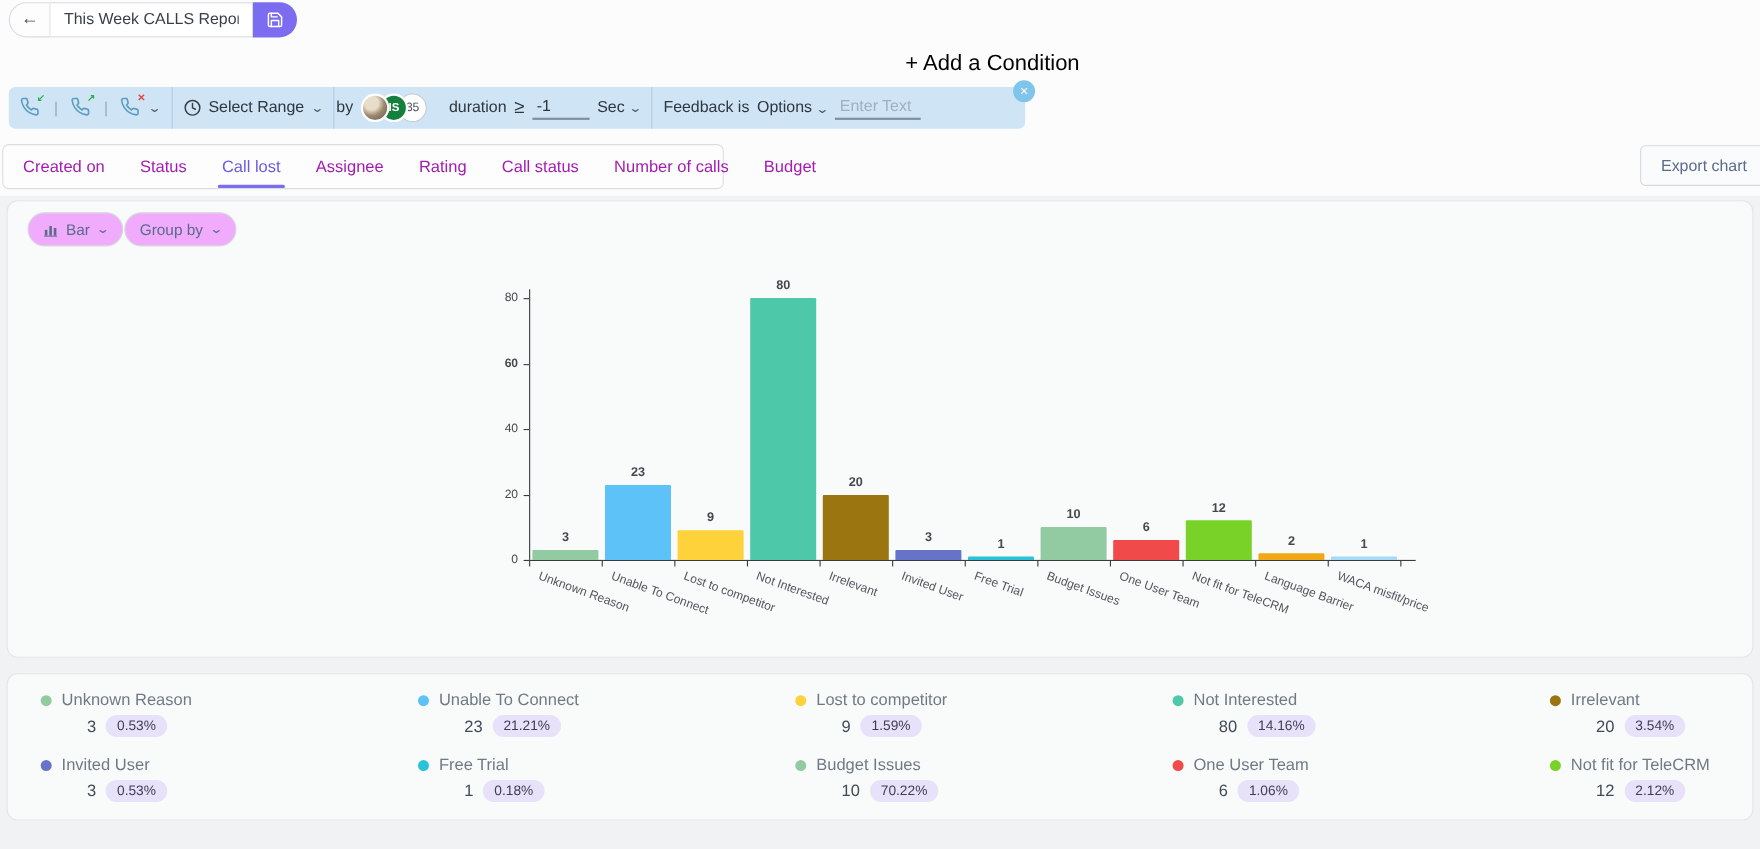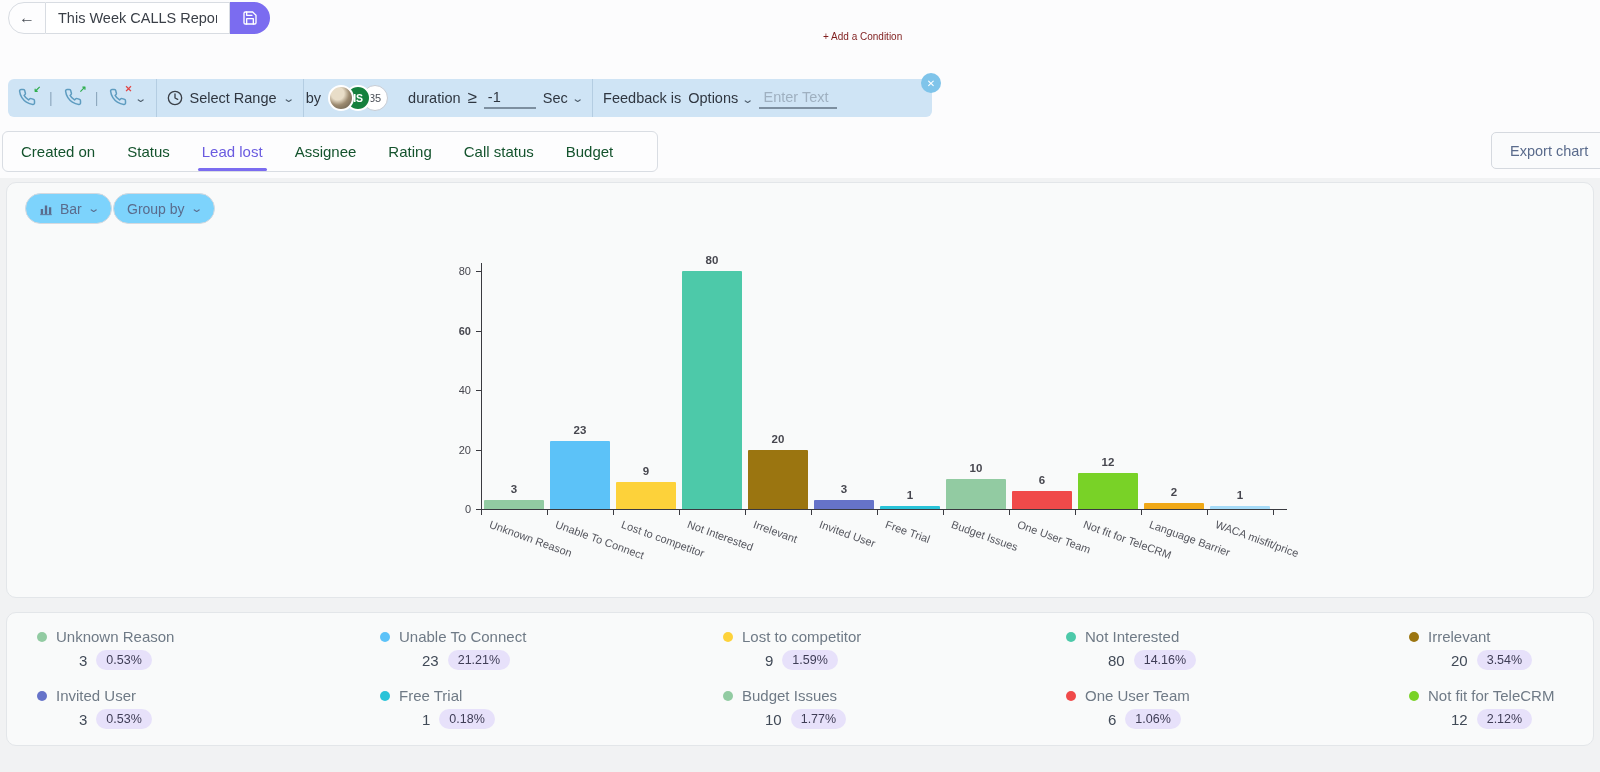--- a/index.html
+++ b/index.html
@@ -8,21 +8,21 @@
 
   .header-zone { position:absolute; left:0; top:0; width:1600px; height:178px; background:#fcfcfd; }
 
   
   .title-row { position:absolute; left:8px; top:2px; height:32px; display:flex; align-items:stretch; }
   .back-btn { width:38px; background:#fdfdfe; border:1px solid #d8dce2; border-radius:16px 0 0 16px; display:flex; align-items:center; justify-content:center; color:#4a4f57; font-size:16px; cursor:pointer; }
   .title-input { width:184px; border:1px solid #d8dce2; border-left:none; background:#fff; padding:0 12px; font-size:14.5px; color:#3a3f47; font-family:"Liberation Sans",sans-serif; outline:none; }
   .save-btn { width:40px; background:#7b6cf0; border:none; border-radius:0 16px 16px 0; display:flex; align-items:center; justify-content:center; cursor:pointer; }
 
   
-  .add-condition { position:absolute; left:823px; top:31px; font-size:10px; color:#7f1d1d; cursor:pointer; }
+  .add-condition { position:absolute; left:823px; top:47px; font-size:20px; color:#000000; cursor:pointer; }
 
   
   .filter-bar { position:absolute; left:8px; top:79px; width:924px; height:38px; background:#cfe4f5; border-radius:6px; display:flex; align-items:center; font-size:14.5px; color:#2f3640; }
   .seg { display:flex; align-items:center; height:100%; padding:0 10px; gap:7px; }
   .seg-divider { width:1px; height:100%; background:#b4cde2; }
   .pipe { color:#8fa9bf; font-size:14px; padding:0 4px; }
   .phone-wrap { position:relative; width:20px; height:20px; cursor:pointer; }
   .phone-badge { position:absolute; top:-3px; right:-3px; font-size:9px; font-weight:bold; line-height:1; }
   .chev { font-size:11px; color:#4a5a68; transform:scaleX(1.4); display:inline-block; cursor:pointer; }
   .date-text { color:#2e6be0; font-weight:bold; font-size:14.5px; cursor:pointer; }
@@ -32,28 +32,28 @@
   .avatar.initials { background:#15803d; color:#fff; margin-left:-9px; z-index:2; }
   .avatar.count { background:#fff; color:#4a4f57; border:1px solid #c7ccd4; margin-left:-9px; z-index:1; font-weight:normal; font-size:11px; }
   .mini-input { border:none; border-bottom:2px solid #7d8fa0; background:transparent; width:52px; font-size:14.5px; color:#2f3640; padding:2px 4px; outline:none; font-family:"Liberation Sans",sans-serif; }
   .mini-input.wide { width:78px; }
   .mini-input::placeholder { color:#9fb0c0; }
   .gte { font-size:17px; color:#2f3640; }
   .close-filter { position:absolute; left:913px; top:-6px; width:20px; height:20px; border-radius:50%; background:#7fc4ea; color:#fff; font-size:10px; display:flex; align-items:center; justify-content:center; cursor:pointer; border:none; }
 
   
   .tabs-container { position:absolute; left:2px; top:131px; width:656px; height:41px; border:1px solid #d9dde3; border-radius:6px; background:#fdfdfe; display:flex; align-items:stretch; padding:0 2px; }
-  .tab { position:relative; display:flex; align-items:center; padding:0 16px; font-size:15px; color:#14532d; cursor:pointer; white-space:nowrap; }
+  .tab { position:relative; display:flex; align-items:center; padding:0 16px; font-size:15px; color:#a21caf; cursor:pointer; white-space:nowrap; }
   .tab.active { color:#6a5be0; }
   .tab.active::after { content:""; position:absolute; left:12px; right:12px; bottom:0; height:3px; background:#7b6cf0; border-radius:2px; }
   .export-btn { position:absolute; left:1491px; top:132px; width:130px; height:37px; background:#fafbfc; border:1px solid #d5d9df; border-radius:5px; font-size:14.5px; color:#5a6b8c; padding:0 18px; text-align:left; cursor:pointer; font-family:"Liberation Sans",sans-serif; white-space:nowrap; }
 
   
   .chart-panel { position:absolute; left:6px; top:182px; width:1588px; height:416px; background:#f9fafa; border:1px solid #e3e6e9; border-radius:10px; }
-  .ctrl-btn { position:absolute; top:10px; height:31px; border:1px solid #d5d9df; border-radius:16px; background:#7dd3fc; display:flex; align-items:center; gap:7px; padding:0 13px; font-size:14px; color:#5a6b8c; cursor:pointer; }
+  .ctrl-btn { position:absolute; top:10px; height:31px; border:1px solid #d5d9df; border-radius:16px; background:#f0abfc; display:flex; align-items:center; gap:7px; padding:0 13px; font-size:14px; color:#5a6b8c; cursor:pointer; }
   .ctrl-btn .chev { color:#5a6b8c; }
   #bar-type-btn { left:18px; }
   #group-by-btn { left:106px; }
 
   .chart-area { position:absolute; left:0; top:0; width:100%; height:100%; }
   .y-axis-line { position:absolute; width:1px; background:#3a3a40; }
   .x-axis-line { position:absolute; height:1px; background:#3a3a40; }
   .y-tick-label { position:absolute; font-size:11px; color:#47474f; text-align:right; width:30px; }
   .y-tick-mark { position:absolute; width:5px; height:1px; background:#3a3a40; }
   .x-tick-mark { position:absolute; width:1px; height:5px; background:#3a3a40; }
@@ -160,24 +160,25 @@
       <input class="mini-input wide" type="text" placeholder="Enter Text" style="">
     </div>
     <button class="close-filter">
       <span>✕</span>
     </button>
   </div>
 
   <div class="tabs-container">
       <div class="tab">Created on</div>
       <div class="tab">Status</div>
-      <div class="tab active">Lead lost</div>
+      <div class="tab active">Call lost</div>
       <div class="tab">Assignee</div>
       <div class="tab">Rating</div>
       <div class="tab">Call status</div>
+      <div class="tab">Number of calls</div>
       <div class="tab">Budget</div>
     </div>
 
   <button class="export-btn">Export chart</button>
 </div>
 
 <div class="chart-panel">
   <div class="ctrl-btn" id="bar-type-btn">
     <span>
       <svg width="14" height="14" viewBox="0 0 24 24" fill="#5a6b8c">
@@ -331,21 +332,21 @@
           <span class="leg-badge">0.18%</span>
         </div>
       </div>
       <div class="leg-item">
         <div class="leg-top">
           <span class="leg-dot" style="background: rgb(146, 203, 162);"></span>
           <span class="leg-name">Budget Issues</span>
         </div>
         <div class="leg-bottom">
           <span class="leg-count">10</span>
-          <span class="leg-badge">1.77%</span>
+          <span class="leg-badge">70.22%</span>
         </div>
       </div>
       <div class="leg-item">
         <div class="leg-top">
           <span class="leg-dot" style="background: rgb(240, 74, 74);"></span>
           <span class="leg-name">One User Team</span>
         </div>
         <div class="leg-bottom">
           <span class="leg-count">6</span>
           <span class="leg-badge">1.06%</span>

